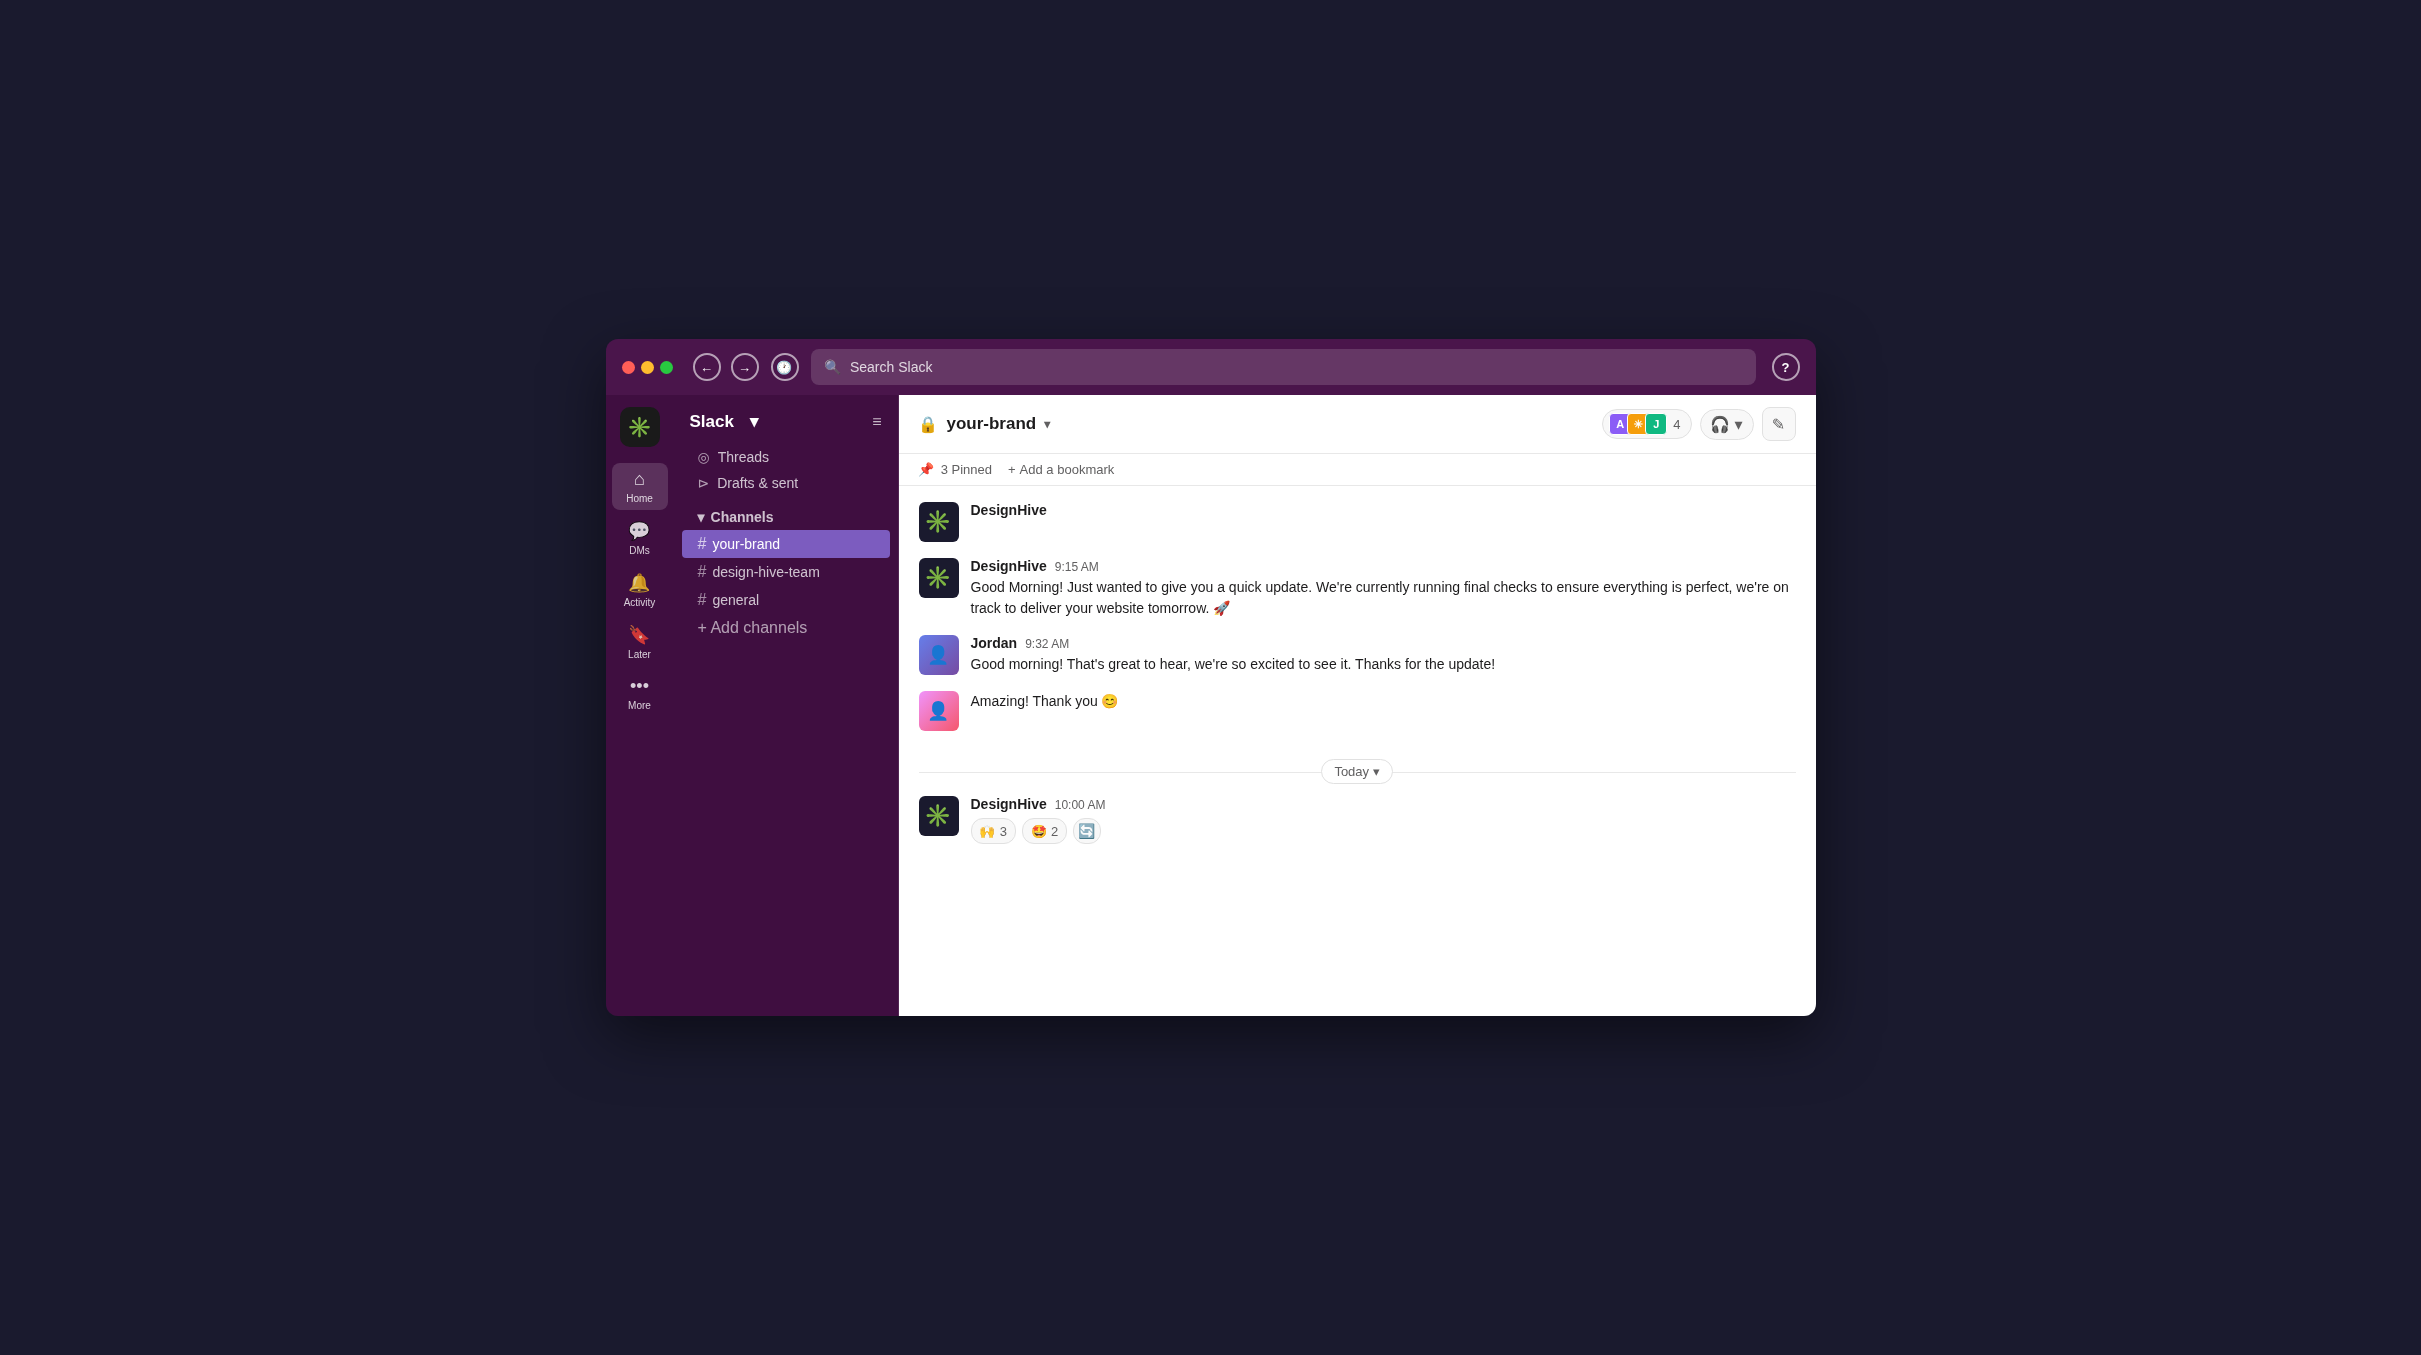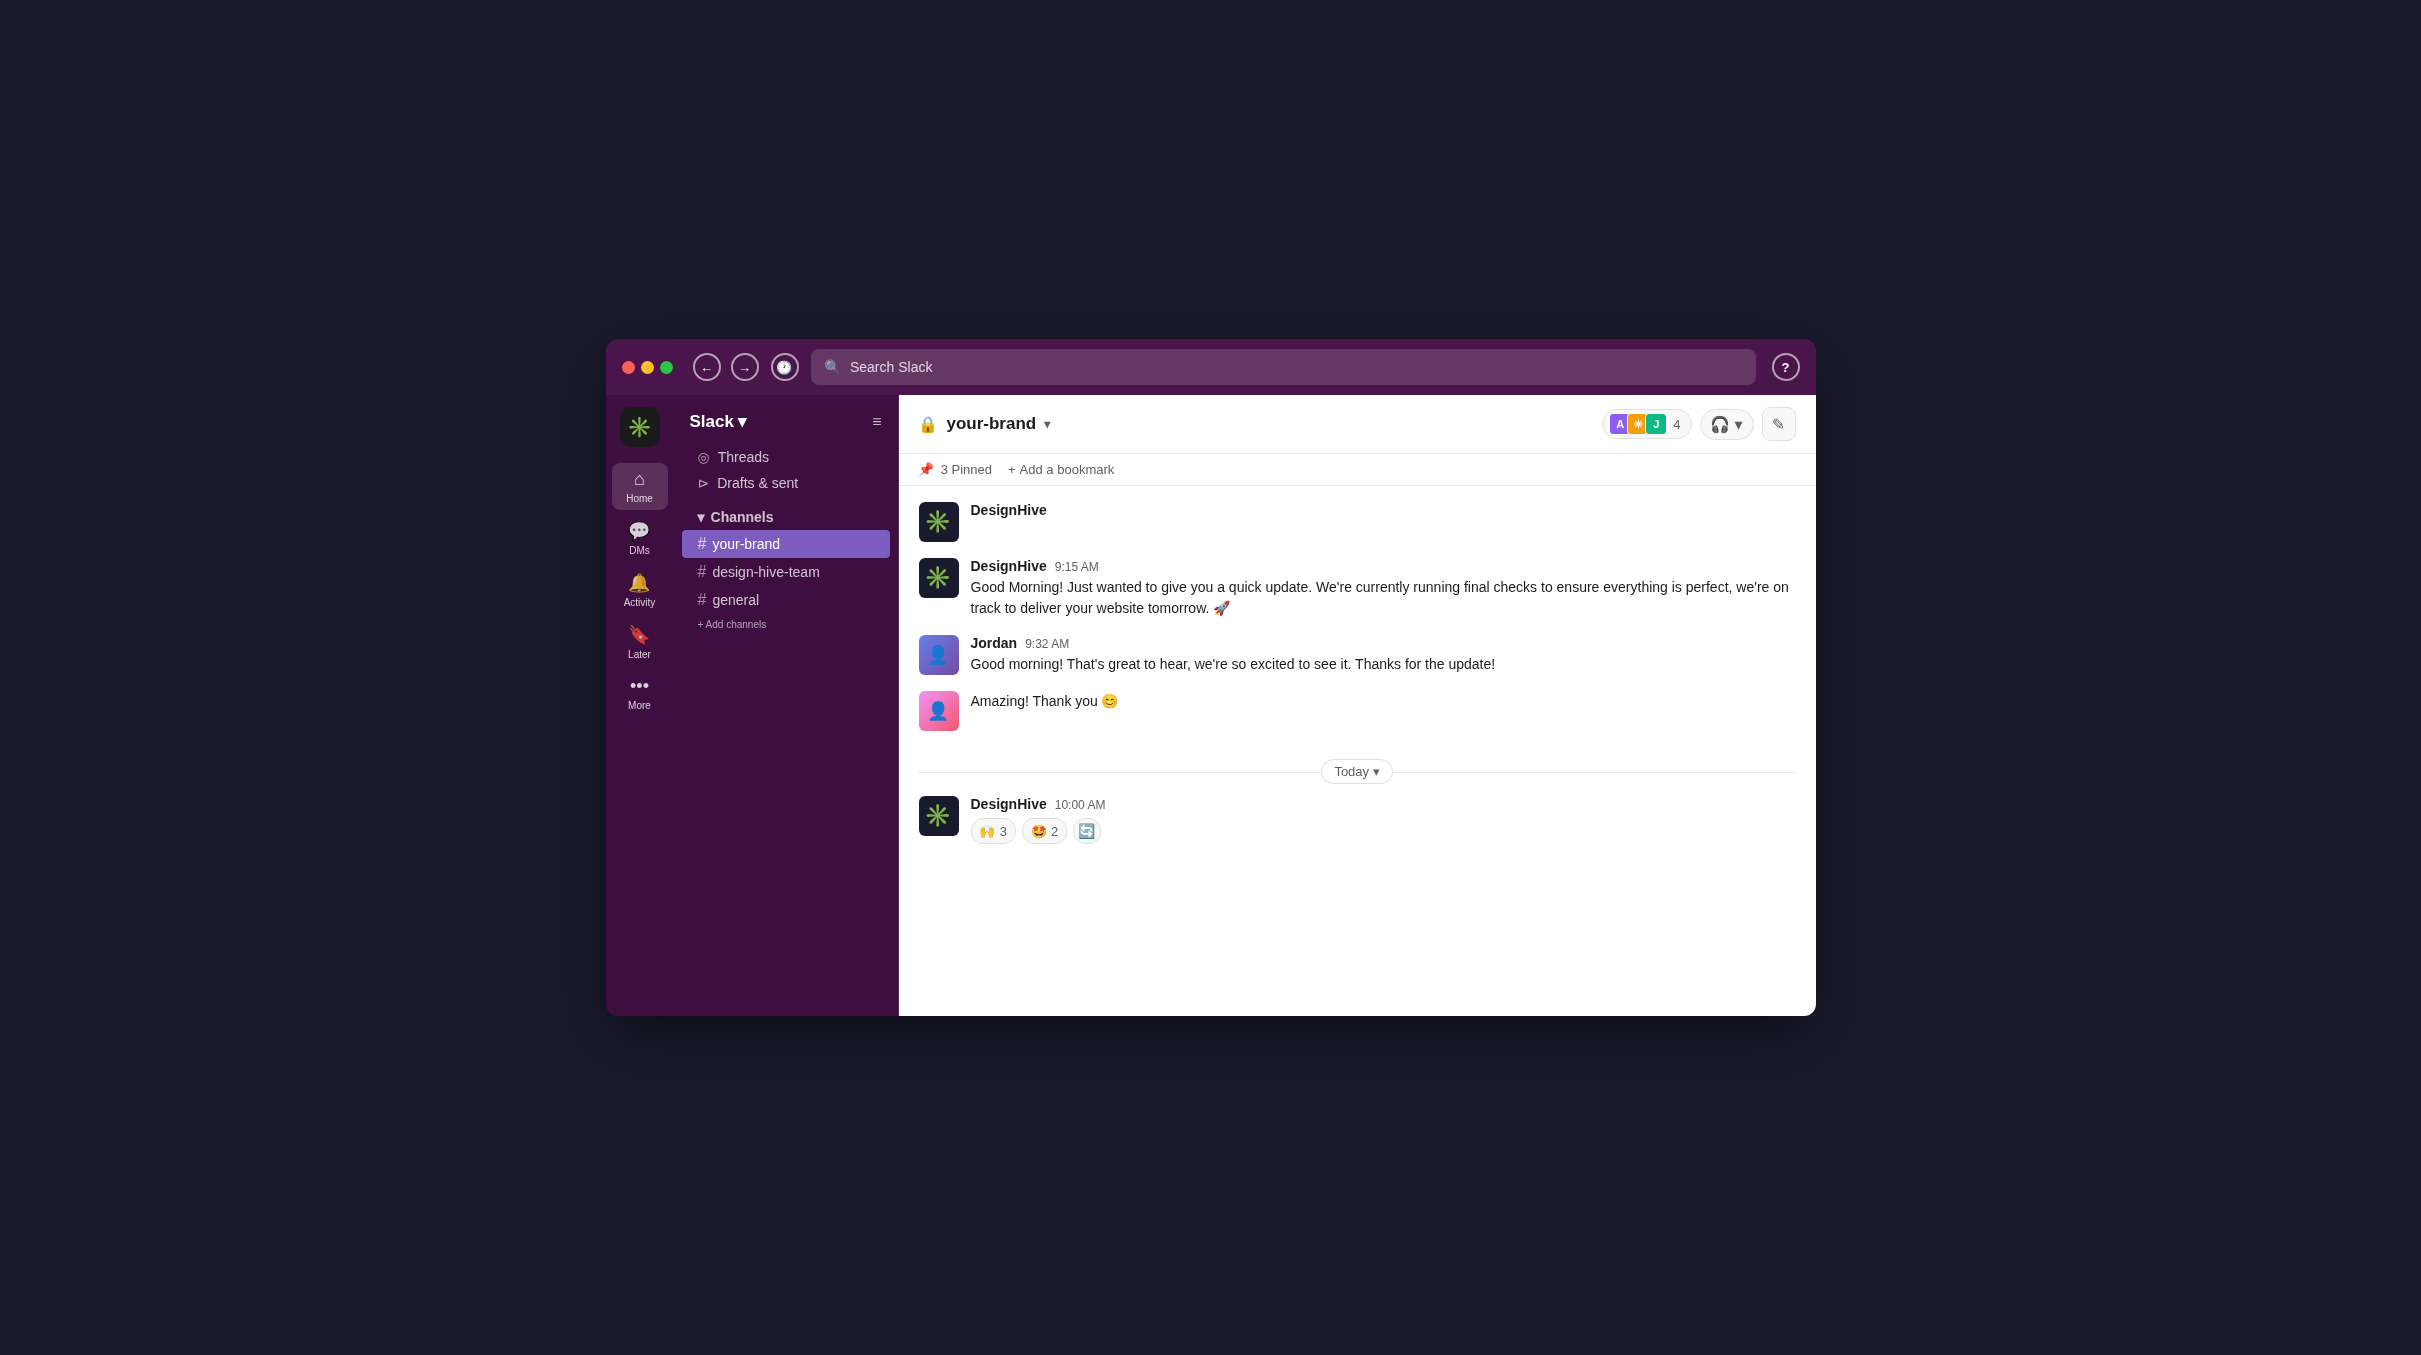--- a/index.html
+++ b/index.html
@@ -168,21 +168,21 @@
       align-items: center;
       justify-content: space-between;
       padding: 4px 16px 12px 16px;
     }
     .workspace-name {
       color: white;
       font-size: 17px;
       font-weight: 700;
       display: flex;
       align-items: center;
-      gap: 4px;
+      gap: 16px;
       cursor: pointer;
     }
     .filter-icon {
       color: rgba(255,255,255,0.7);
       font-size: 16px;
       cursor: pointer;
     }
     .sidebar-item {
       display: flex;
       align-items: center;
@@ -230,21 +230,21 @@
     .channel-hash {
       font-size: 16px;
       opacity: 0.7;
     }
     .add-channels {
       display: flex;
       align-items: center;
       gap: 6px;
       padding: 5px 16px;
       color: rgba(255,255,255,0.6);
-      font-size: 10px;
+      font-size: 16px;
       cursor: pointer;
       border-radius: 4px;
       margin: 0 8px;
     }
     
     .chat-area {
       flex: 1;
       background: white;
       display: flex;
       flex-direction: column;

